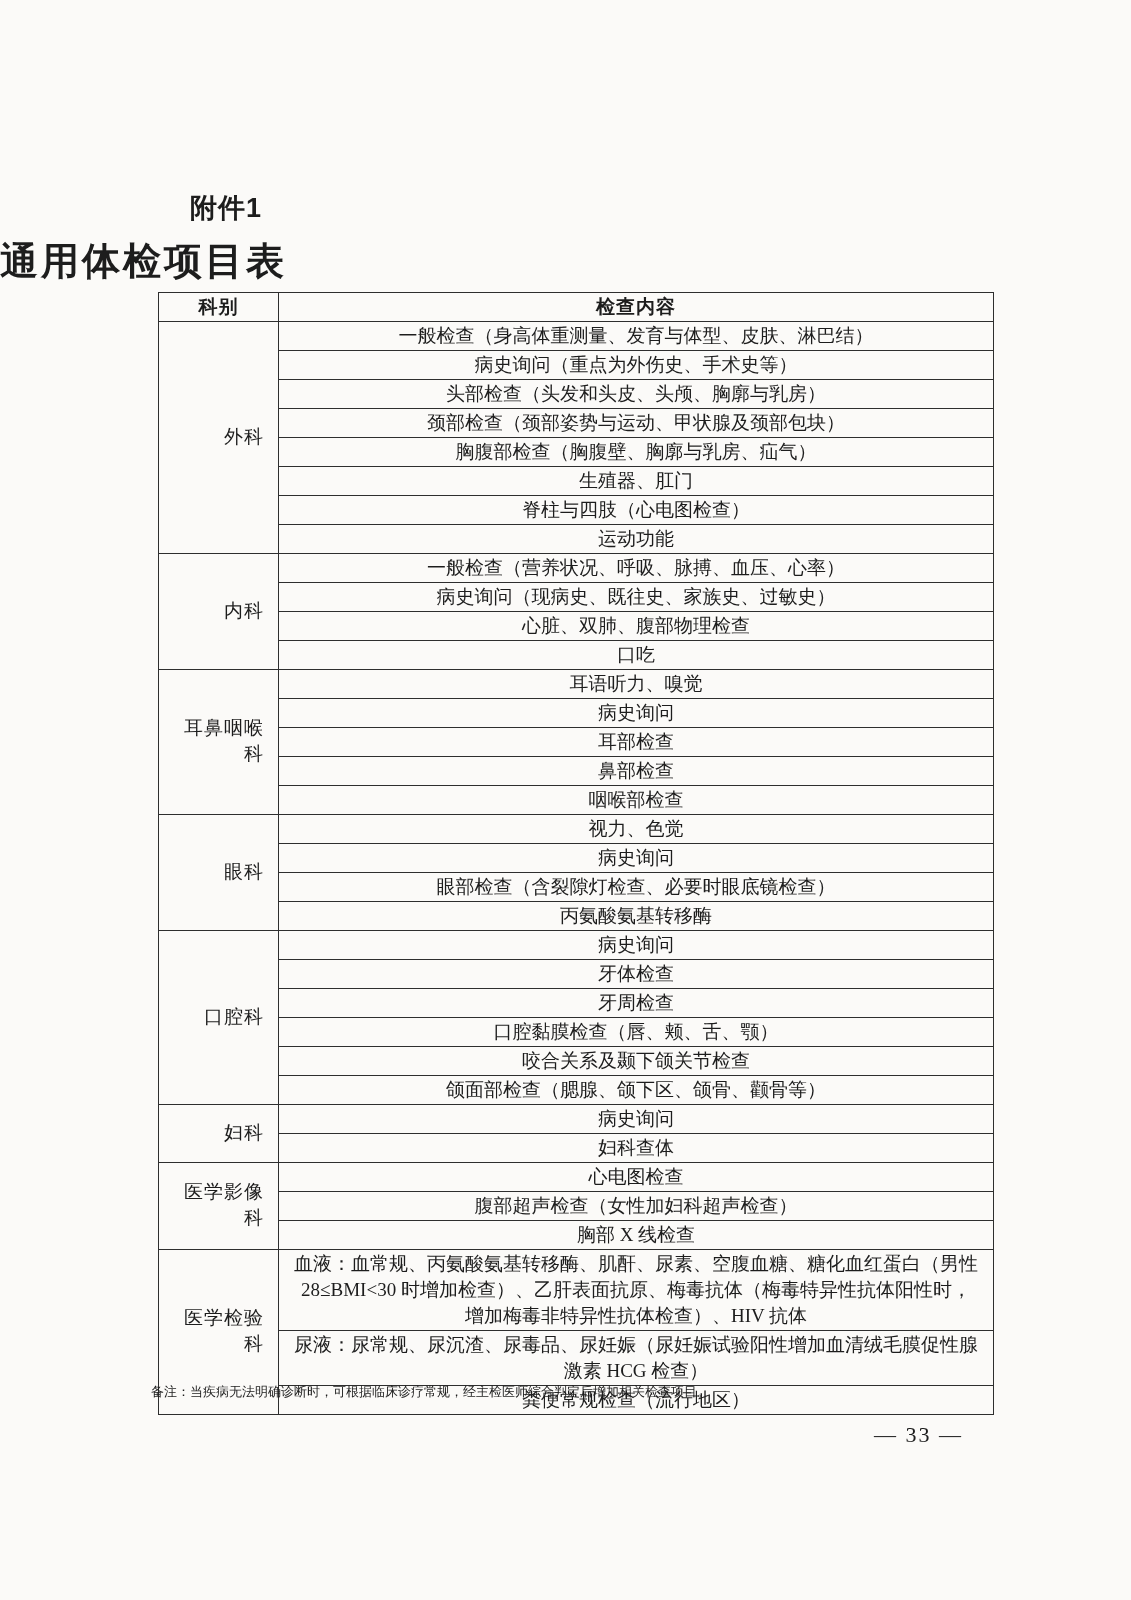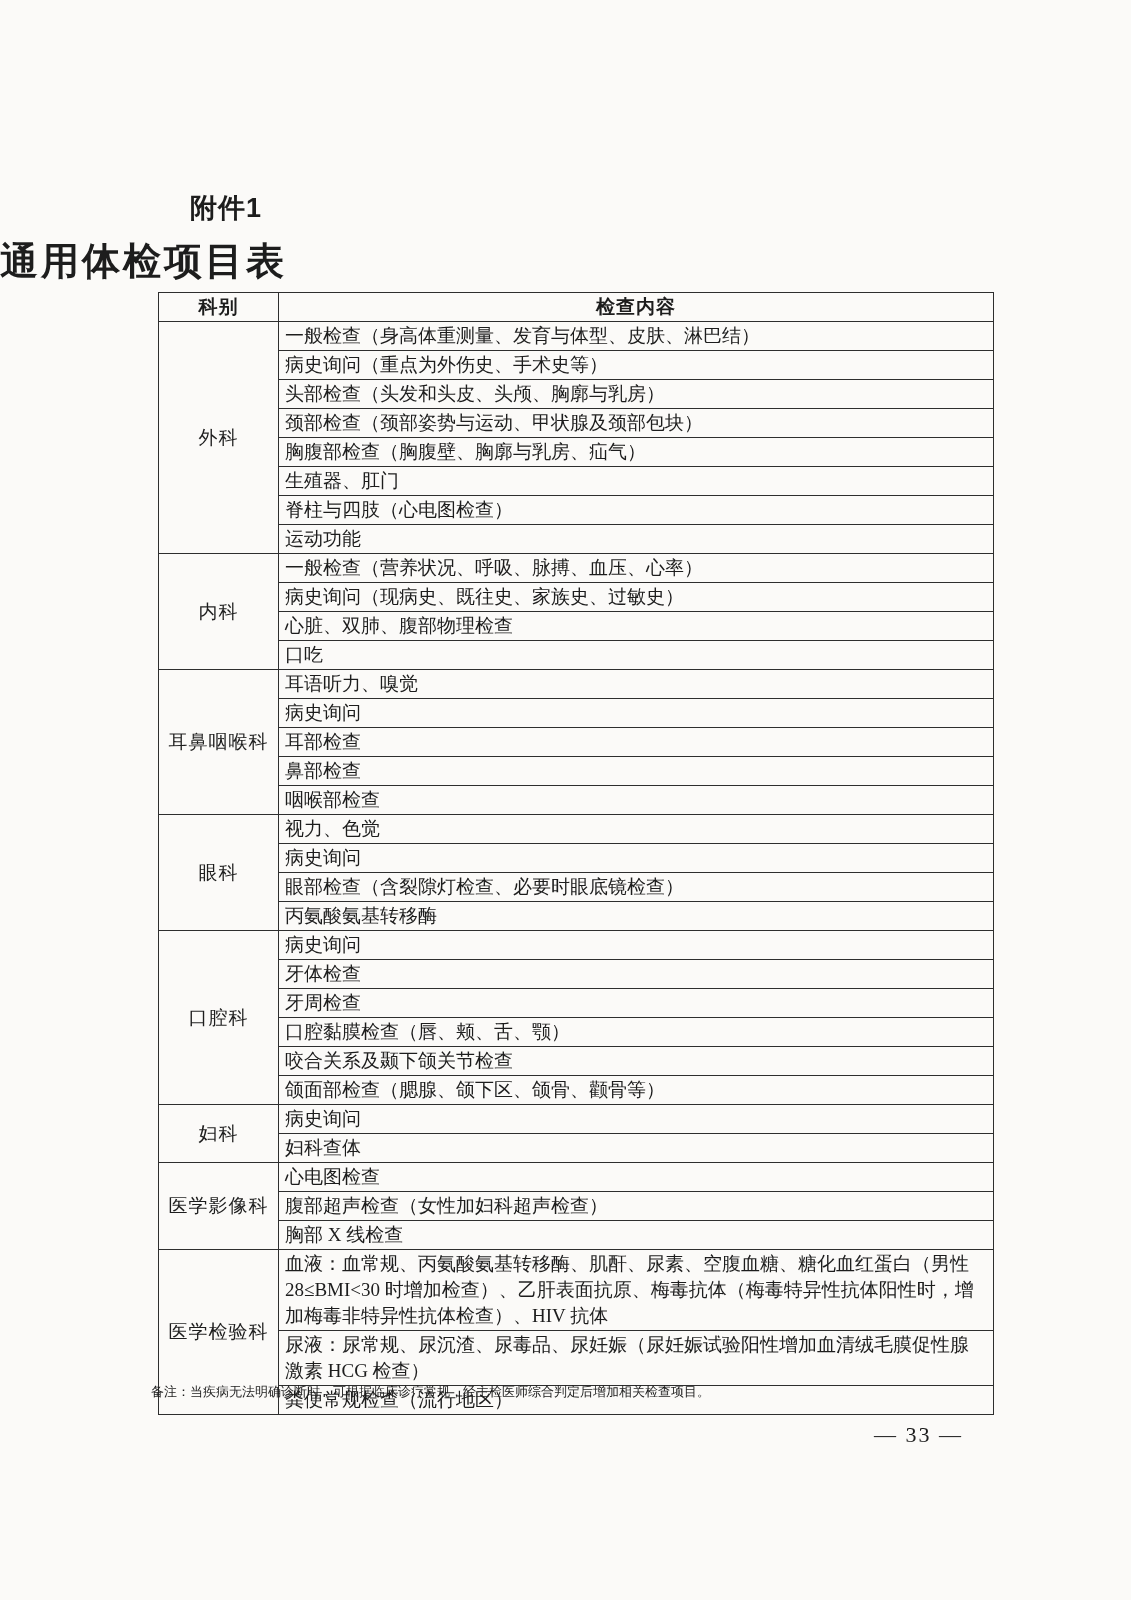--- a/index.html
+++ b/index.html
@@ -38,40 +38,41 @@
     position: absolute;
     left: 158px;
     top: 292px;
     width: 836px;
     border-collapse: collapse;
     table-layout: fixed;
     font-size: 19px;
   }
   table.exam-table td, table.exam-table th {
     border: 1.6px solid #2e2e2e;
-    padding: 1px 6px;
+    padding: 1px 14px;
     line-height: 26px;
   }
   table.exam-table col.dept-col { width: 120px; }
   th.hdr {
     font-family: "Liberation Sans", "DejaVu Sans", sans-serif;
     font-weight: bold;
     font-size: 19px;
     text-align: center;
     height: 26px;
     letter-spacing: 1px;
   }
   td.dept-cell {
-    text-align: center;
+    text-align: right;
     vertical-align: middle;
     letter-spacing: 1px;
     padding: 1px 2px;
+    font-family: Liberation Mono, monospace;
   }
   td.content-cell {
-    text-align: left;
+    text-align: center;
     vertical-align: middle;
     height: 26px;
     padding-left: 10px;
   }
   .note-text {
     position: absolute;
     left: 151px;
     width: 842px;
     top: 1378px;
     font-size: 13px;

